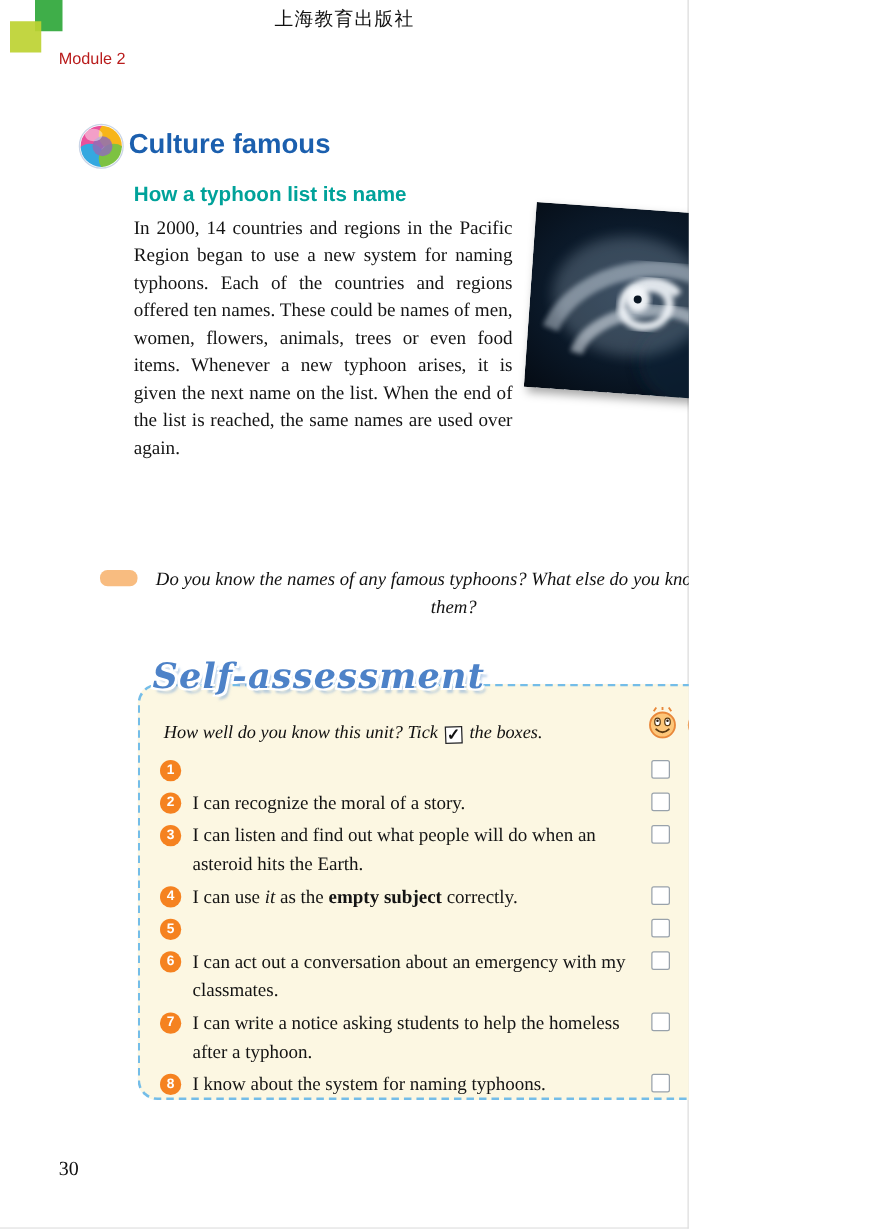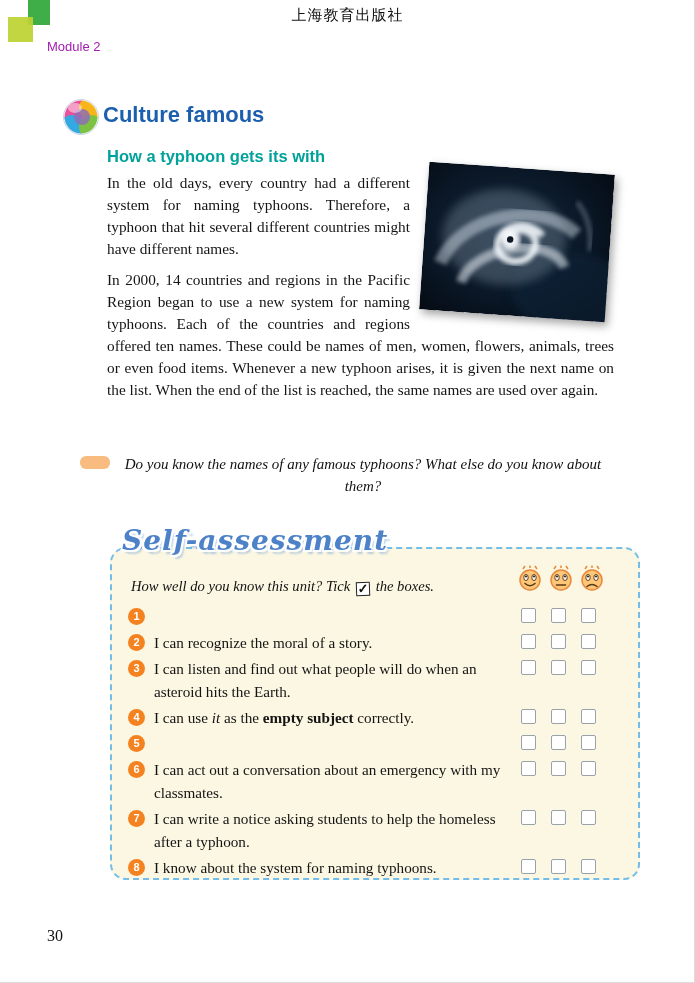--- a/index.html
+++ b/index.html
@@ -1,29 +1,29 @@
 <!DOCTYPE html>
 <html><head>
 <meta charset="utf-8">
 <style>
   * { margin:0; padding:0; box-sizing:border-box; }
   html,body { background:#ffffff; }
   .page {
-    position:relative; width:695px; height:983px; background:#fff;
+    position:relative; width:551px; height:983px; background:#fff;
     font-family:"Liberation Serif", serif; color:#141414; overflow:hidden;
     box-shadow: inset -1px 0 0 #dcdcdc, inset 0 -1px 0 #dcdcdc;
   }
   
   .publisher { position:absolute; top:6px; left:0; width:100%; text-align:center;
     font-size:15px; letter-spacing:1px; color:#111; }
   .sq { position:absolute; }
   .sq-green  { left:28px; top:0;   width:22px; height:25px; background:#3fae49; }
   .sq-yellow { left:8px;  top:17px; width:25px; height:25px; background:#bdd232; opacity:.92; }
   .module { position:absolute; left:47px; top:39px; font-family:"Liberation Sans",sans-serif;
-    font-size:13px; color:#a21caf; }
+    font-size:13px; color:#b91c1c; }
 
   
   .cc-icon { position:absolute; left:61px; top:97px; width:40px; height:40px; }
   .cc-title { position:absolute; left:103px; top:102px; font-family:"Liberation Sans",sans-serif;
     font-weight:bold; font-size:22px; color:#1b5fae; }
   .cc-heading { position:absolute; left:107px; top:147px; font-family:"Liberation Sans",sans-serif;
     font-weight:bold; font-size:16.5px; color:#00a29a; }
 
   .cc-text { position:absolute; left:107px; top:172px; width:507px;
     font-size:15.3px; line-height:22px; text-align:justify; }
@@ -90,21 +90,21 @@
         <circle cx="12" cy="12" r="13" fill="#e9519c"></circle>
         <circle cx="30" cy="11" r="12" fill="#f7b519"></circle>
         <circle cx="11" cy="30" r="12" fill="#34a8e0"></circle>
         <circle cx="30" cy="30" r="12" fill="#7dc242"></circle>
         <circle cx="21" cy="20" r="8" fill="#8e6fb6" opacity="0.85"></circle>
         <ellipse cx="14" cy="11" rx="7" ry="5" fill="#ffffff" opacity="0.45"></ellipse>
       </g>
     </svg>
   </div>
   <div class="cc-title">Culture famous</div>
-  <div class="cc-heading">How a typhoon gets its with</div>
+  <div class="cc-heading">How a typhoon list its name</div>
 
   <div class="cc-text">
     <div class="typhoon-wrap">
       <svg class="typhoon" viewBox="0 0 186 148" preserveAspectRatio="none">
         <defs>
           <radialGradient id="spaceBg" cx="45%" cy="45%" r="80%">
             <stop offset="0%" stop-color="#13293f"></stop>
             <stop offset="55%" stop-color="#0a1726"></stop>
             <stop offset="100%" stop-color="#03070d"></stop>
           </radialGradient>
@@ -119,21 +119,20 @@
         <ellipse cx="150" cy="120" rx="60" ry="40" fill="#0e2236" opacity="0.7" filter="url(#softer)"></ellipse>
         <ellipse cx="80" cy="70" rx="62" ry="48" fill="#cfe0ee" opacity="0.22" filter="url(#softer)"></ellipse>
         <path d="M18 100 C 35 50, 115 30, 152 62" stroke="#dfe9f3" stroke-width="13" fill="none" opacity="0.45" filter="url(#soft)"></path>
         <path d="M40 118 C 48 82, 128 64, 142 96" stroke="#e8eff6" stroke-width="10" fill="none" opacity="0.55" filter="url(#soft)"></path>
         <path d="M82 70 c 12 -16, 36 -6, 28 12 c -8 18, -38 14, -36 -6 c 2 -18, 30 -26, 44 -10" stroke="#f2f6fa" stroke-width="7" fill="none" opacity="0.9" filter="url(#soft)"></path>
         <circle cx="86" cy="72" r="10" fill="#f5f8fb" opacity="0.95" filter="url(#soft)"></circle>
         <circle cx="86" cy="72" r="3.2" fill="#0a1623"></circle>
         <path d="M150 30 C 160 40, 168 58, 166 78" stroke="#b9cadb" stroke-width="5" fill="none" opacity="0.3" filter="url(#soft)"></path>
       </svg>
     </div>
-    <p>In the old days, every country had a different system for naming typhoons. Therefore, a typhoon that hit several different countries might have different names.</p>
     <p>In 2000, 14 countries and regions in the Pacific Region began to use a new system for naming typhoons. Each of the countries and regions offered ten names. These could be names of men, women, flowers, animals, trees or even food items. Whenever a new typhoon arises, it is given the next name on the list. When the end of the list is reached, the same names are used over again.</p>
   </div>
 
   <div class="q-marker"></div>
   <div class="question">Do you know the names of any famous typhoons? What else do you know about them?</div>
 
   <div class="sa-box"></div>
   <div class="sa-title">Self-assessment</div>
 
   <div class="sa-instruction">

